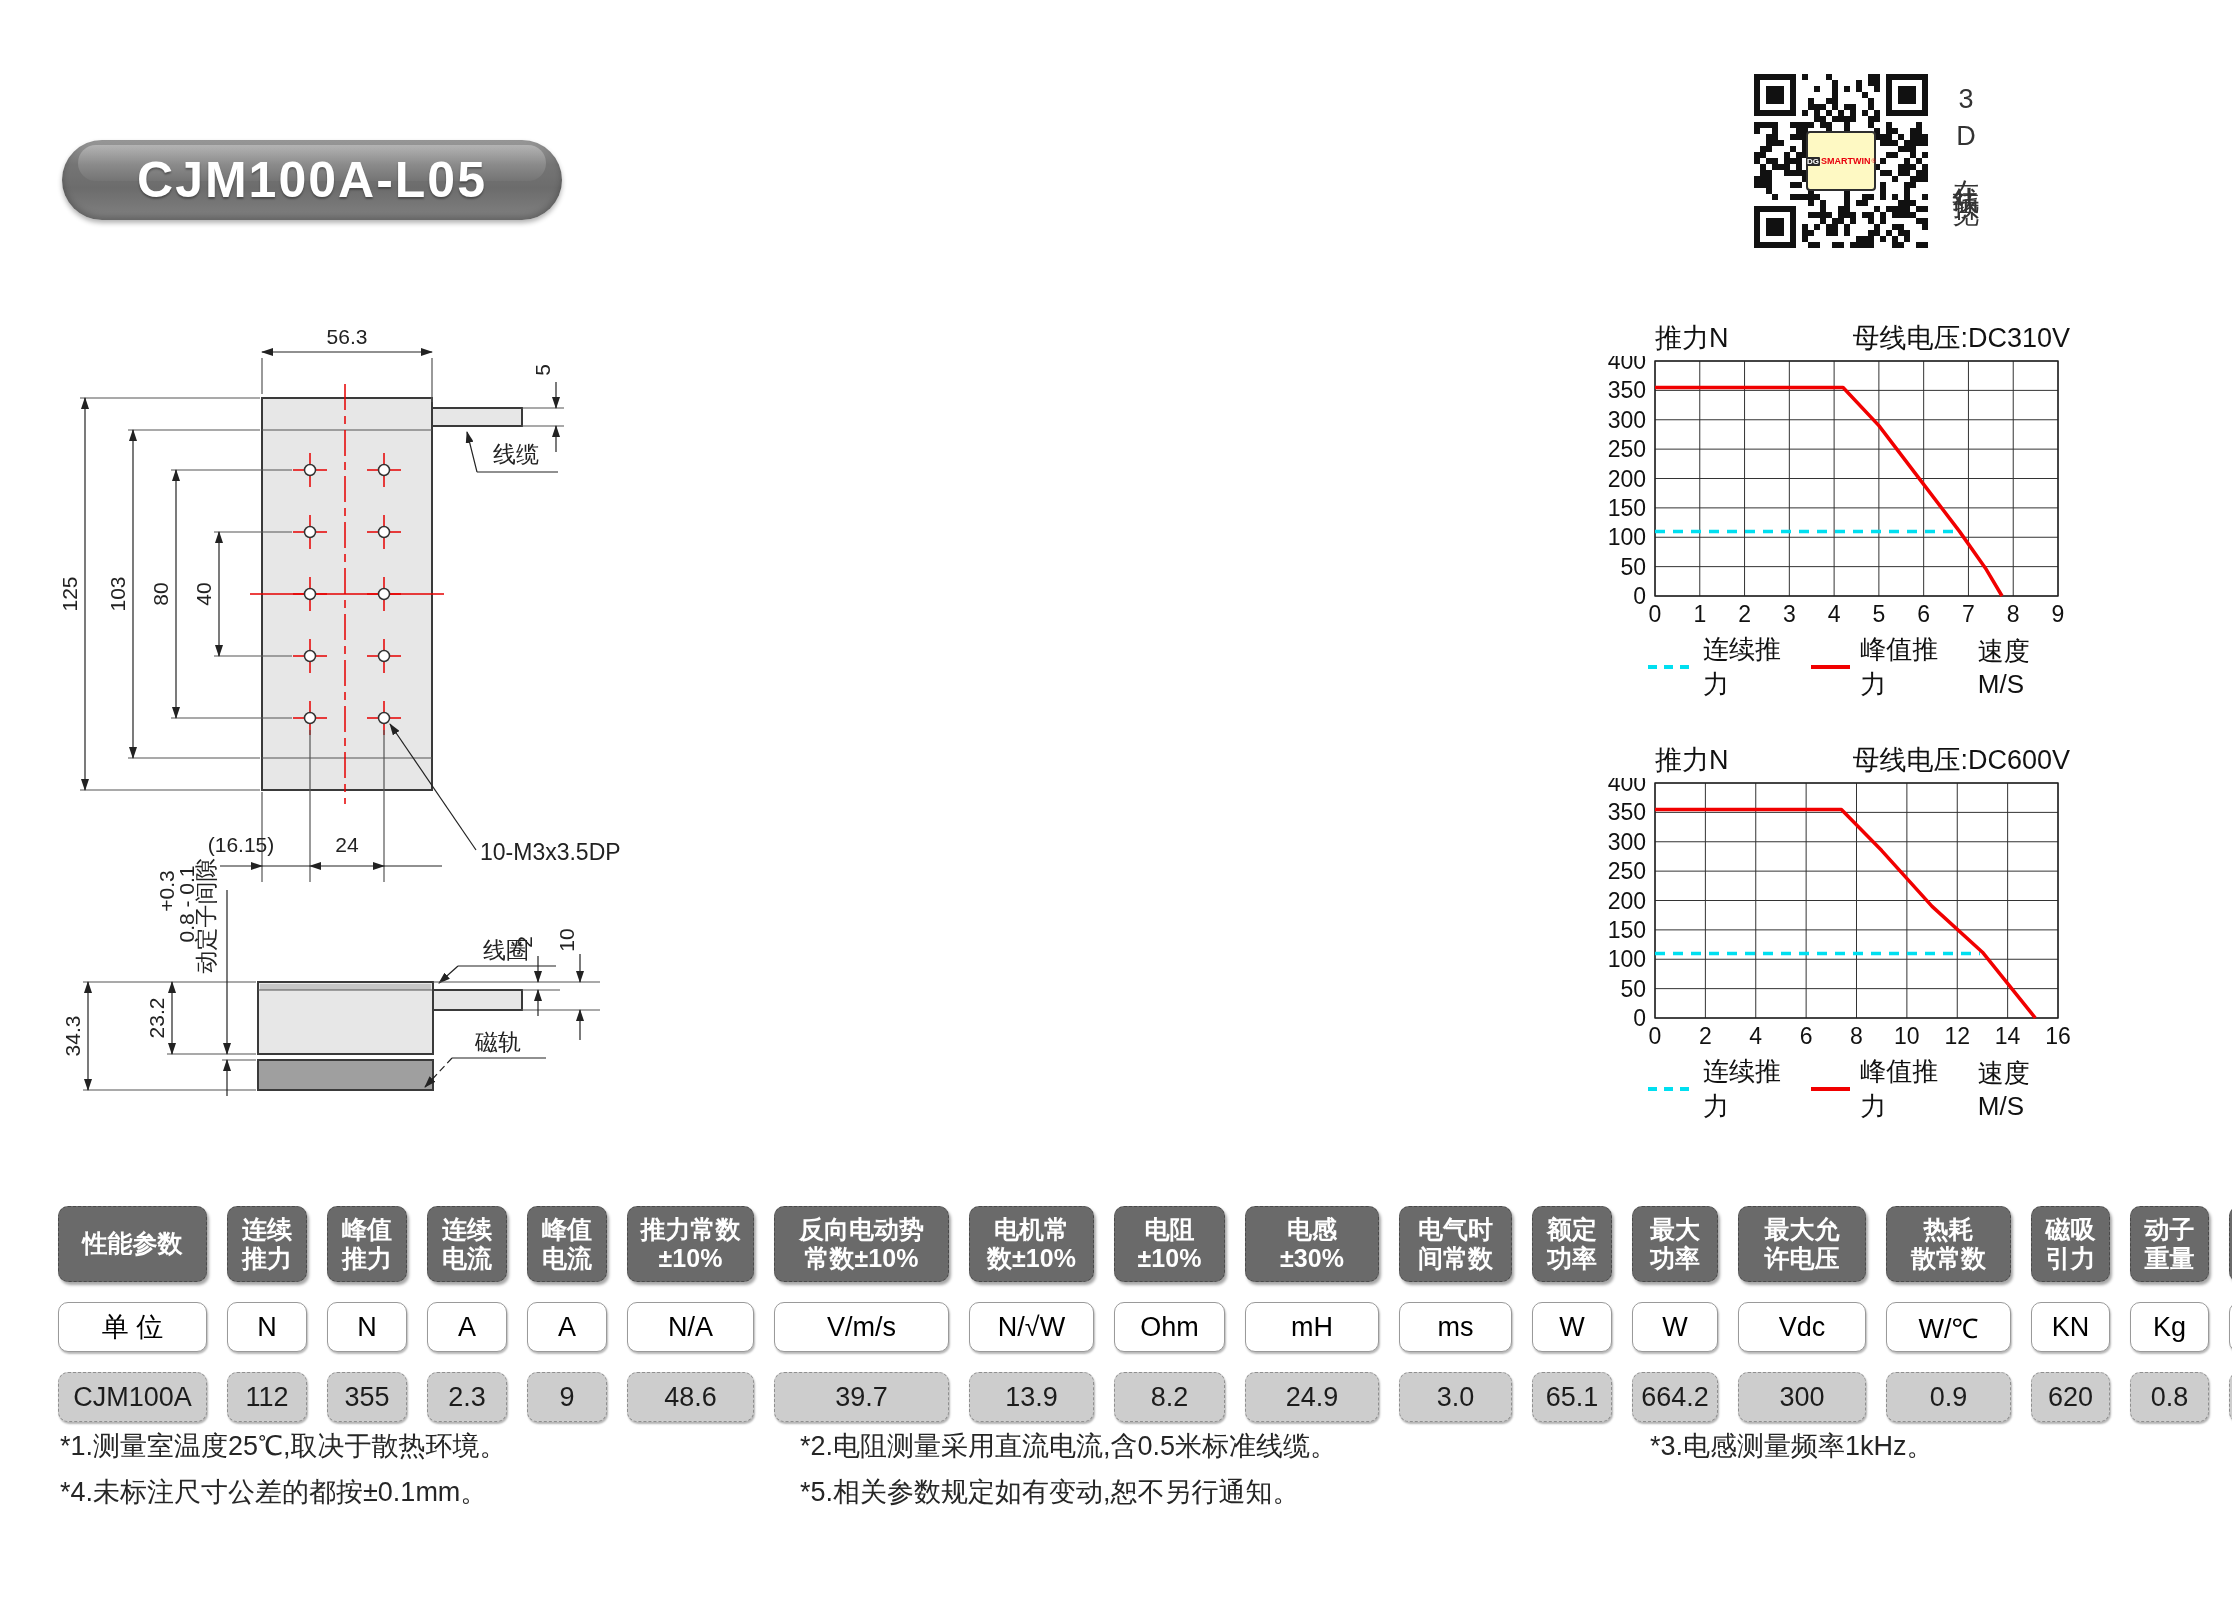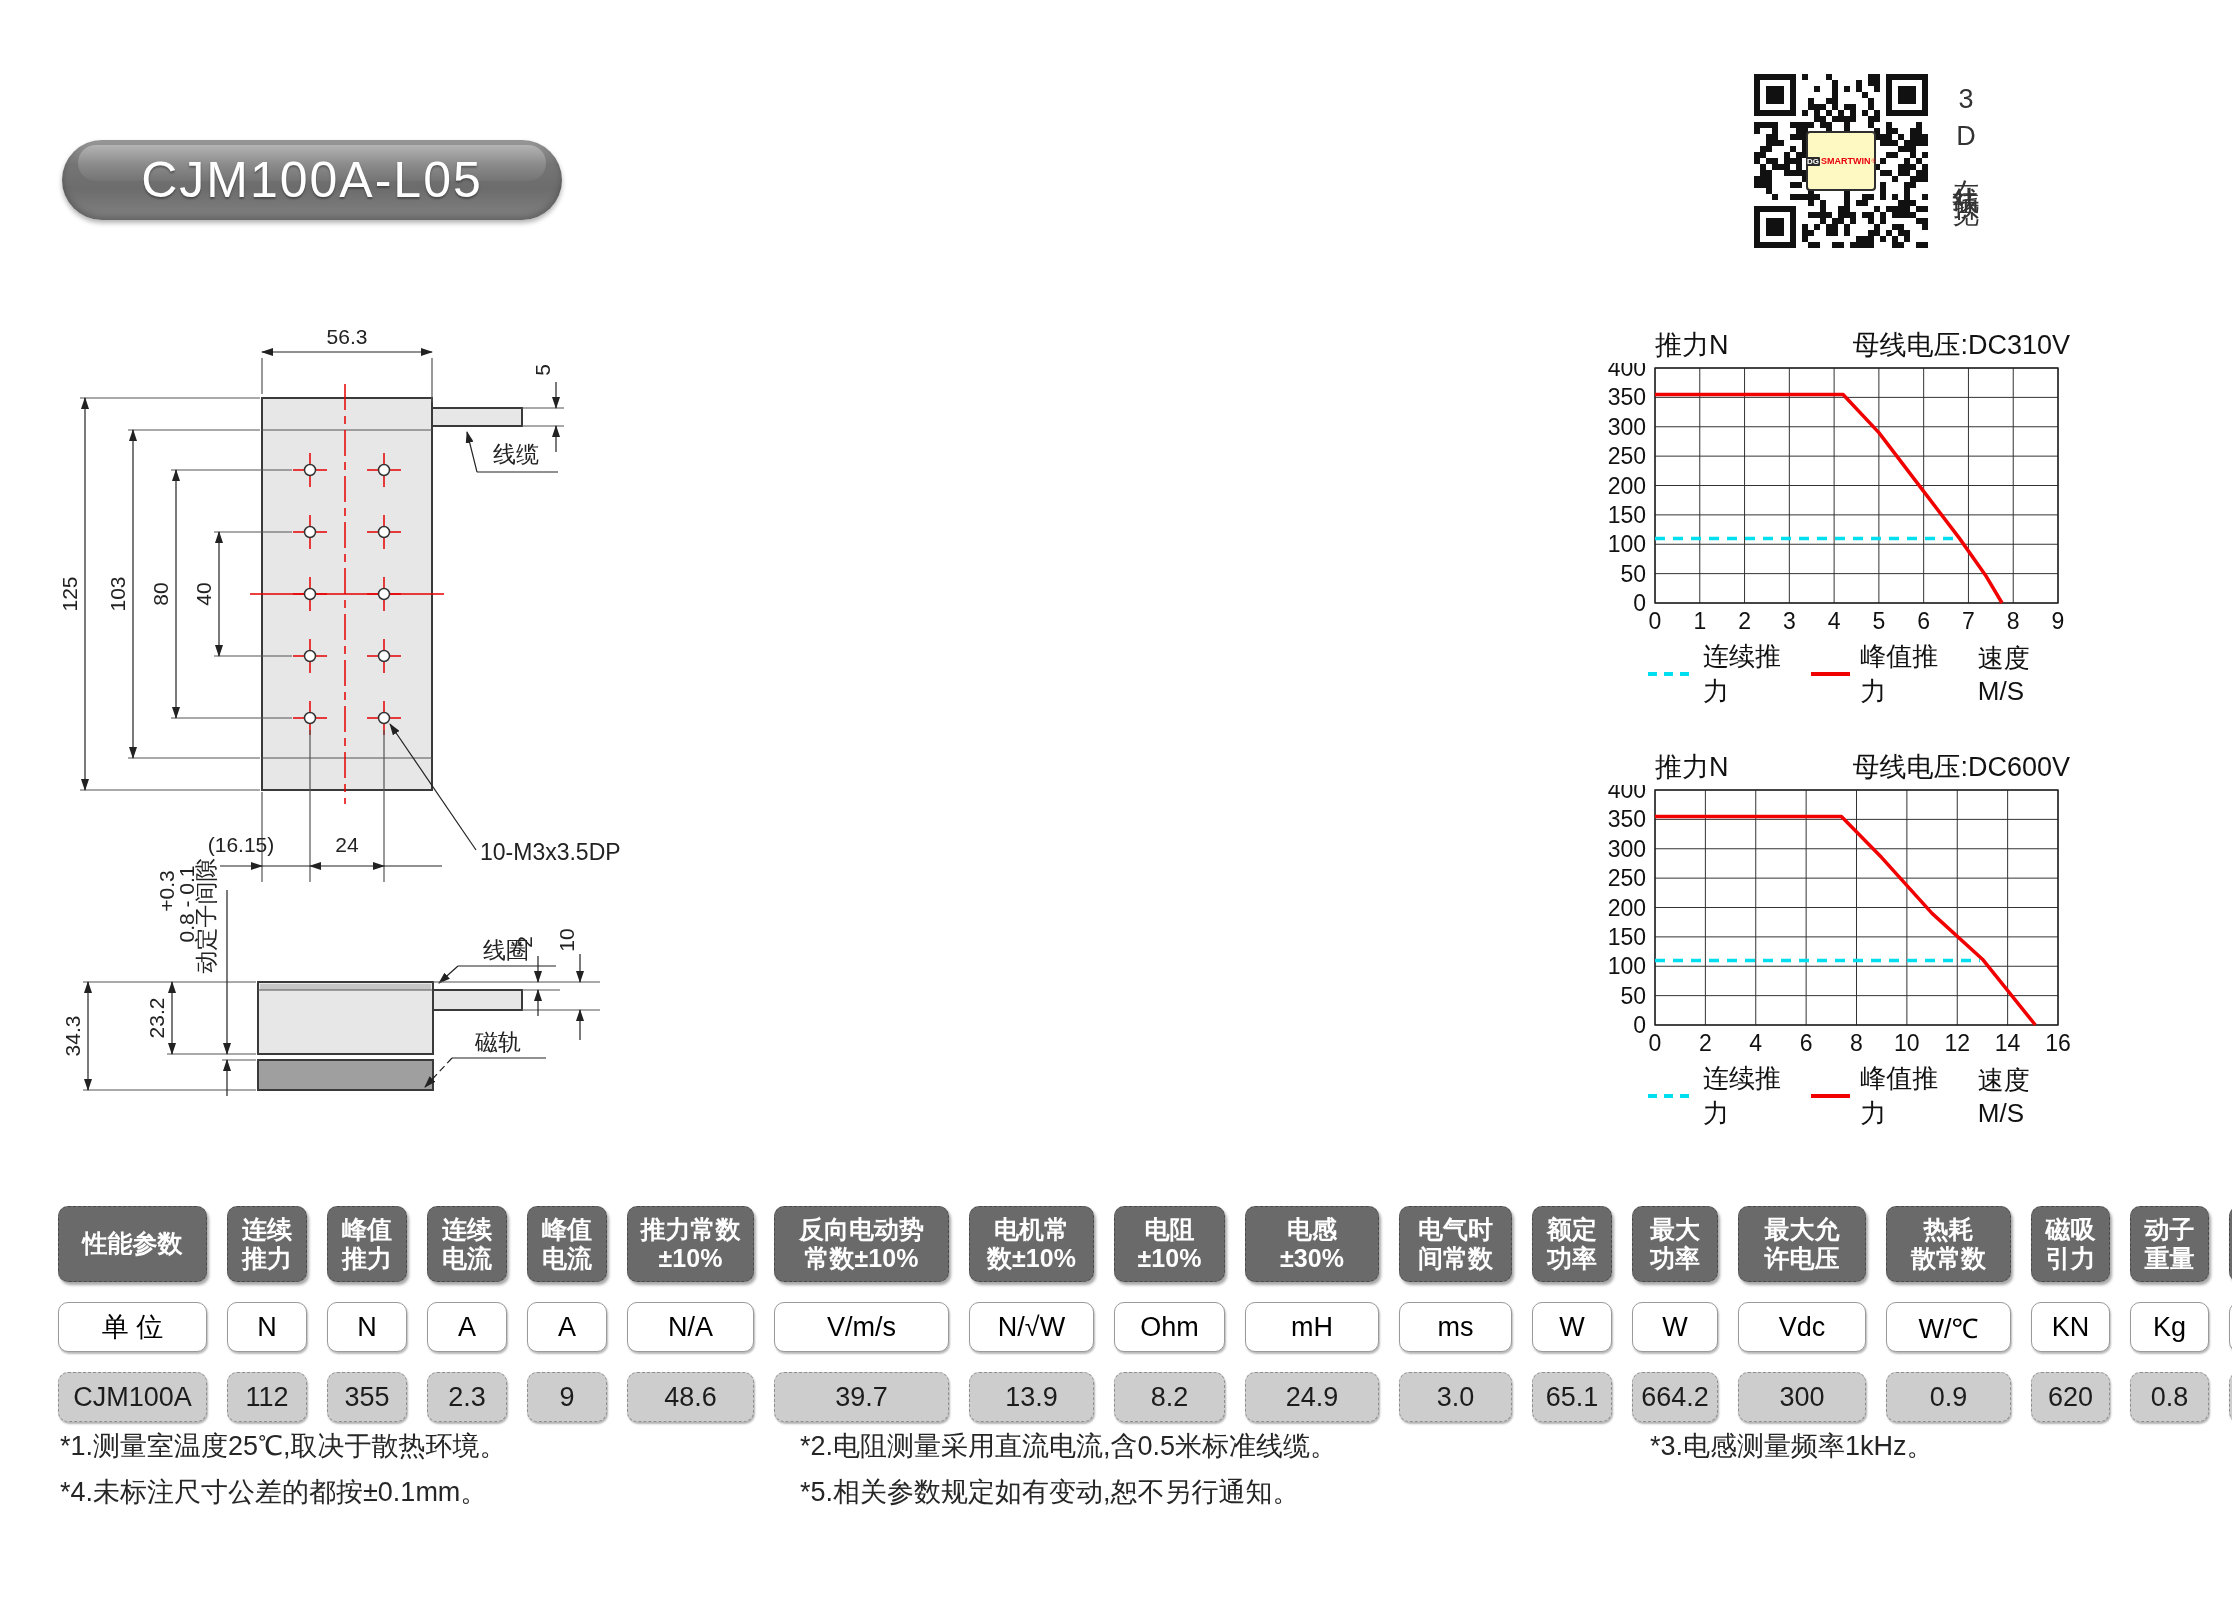--- a/index.html
+++ b/index.html
@@ -13,21 +13,21 @@
     border-radius:44px;
     background:linear-gradient(180deg,#9a9a9a 0%,#757575 30%,#6c6c6c 60%,#818181 100%);
     box-shadow:0 3px 5px rgba(0,0,0,.30), inset 0 -3px 6px rgba(0,0,0,.25);
     display:flex; align-items:center; justify-content:center;
   }
   .badge::before {
     content:""; position:absolute; left:16px; right:16px; top:5px; height:36px;
     border-radius:20px; background:linear-gradient(180deg,rgba(255,255,255,.30),rgba(255,255,255,.04));
   }
   .badge span {
-    position:relative; font-size:50px; font-weight:normal; color:#fff;
+    position:relative; font-size:50px; font-weight:bold; color:#fff;
     letter-spacing:2px; text-shadow:0 2px 2px rgba(0,0,0,.35);
   }
   
   .qr { position:absolute; left:1752px; top:72px; width:178px; height:178px; }
   .qr-logo {
     position:absolute; left:50%; top:50%; transform:translate(-50%,-50%);
     width:66px; height:56px; background:#fef9c3; border:2px solid #2e2e2e; border-radius:4px;
     display:flex; align-items:center; justify-content:center; gap:1px;
   }
   .qr-logo .pre { background:#2b2b2b; color:#fff; font-size:8px; font-weight:bold; padding:0 1px; border-radius:1px; }
@@ -46,21 +46,21 @@
   .dimln  { stroke:#222; stroke-width:1.2; fill:none; }
   .redln  { stroke:#e60000; stroke-width:1.5; fill:none; }
   .redcl  { stroke:#e60000; stroke-width:1.5; fill:none; stroke-dasharray:26 6 8 6; }
   .dimtx  { font-size:21px; fill:#222; }
   .lbltx  { font-size:23px; fill:#222; }
   
   .chart { position:absolute; width:470px; }
   #chart0 { left:1600px; top:324px; }
   #chart1 { left:1600px; top:746px; }
   .chart-titles { display:flex; justify-content:space-between; align-items:flex-end;
-    padding-left:55px; height:32px; font-size:27px; color:#111;margin-top:7px; }
+    padding-left:55px; height:32px; font-size:27px; color:#111; }
   .chart svg { display:block; }
   .tick { font-size:23px; fill:#111; }
   .chart-legend { display:flex; align-items:center; gap:10px; padding-left:48px;
     margin-top:4px; font-size:26px; color:#111; }
   .sw { display:inline-block; height:4px; }
   .flex-sp { flex:1; }
   
   #spec-table { position:absolute; left:58px; top:1206px; display:grid; column-gap:6px; row-gap:5px;gap:20px; }
   .th { background:#6a6a6a; color:#fff; font-size:25px; line-height:1.18; font-weight:600;
     border-radius:10px; height:74px; display:flex; align-items:center; justify-content:center;

